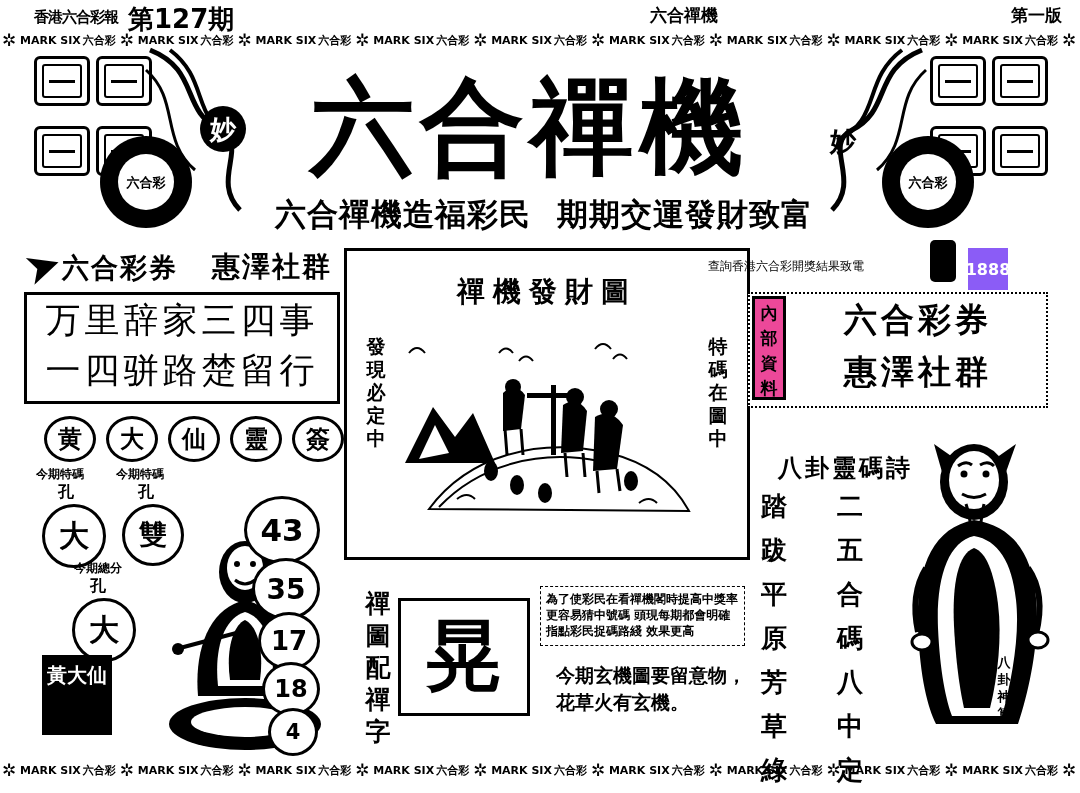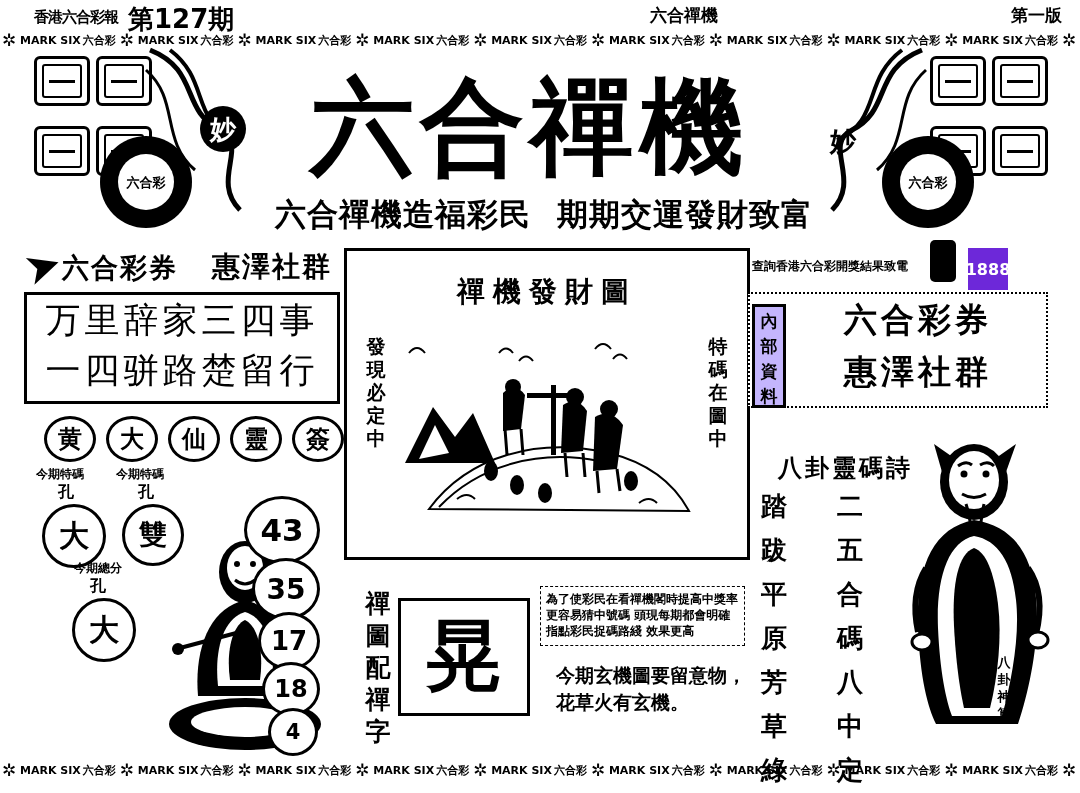--- a/index.html
+++ b/index.html
@@ -182,43 +182,43 @@
     border:1px dashed #000;
     font-size:12px;line-height:16px;font-weight:bold;padding:4px 5px;box-sizing:border-box;
   }
   .note-bottom{
     position:absolute;left:556px;top:662px;width:200px;
     font-size:19px;font-weight:bold;line-height:27px;
   }
 
   
   .phone-note{
-    position:absolute;left:752px;top:258px;font-size:12px;font-weight:bold;white-space:nowrap;text-align:center;
+    position:absolute;left:708px;top:258px;font-size:12px;font-weight:normal;white-space:nowrap;text-align:center;
   }
   .burst{
     position:absolute;left:968px;top:248px;width:40px;height:42px;
-    background:#6d28d9;color:#fff;font-size:16px;font-weight:bold;
+    background:#8b5cf6;color:#fff;font-size:16px;font-weight:bold;
     display:flex;align-items:center;justify-content:center;
   }
   .phone-icon{
     position:absolute;left:930px;top:240px;width:26px;height:42px;
     background:#000;border-radius:5px;
   }
 
   .right-box{
     position:absolute;left:748px;top:292px;width:296px;height:112px;
     border:2px dotted #000;background:#fff;
   }
   .right-box .l1,.right-box .l2{
     font-size:33px;font-weight:bold;text-align:center;letter-spacing:4px;line-height:52px;
   }
   .neibu{
-    position:absolute;left:752px;top:304px;width:34px;height:104px;
+    position:absolute;left:752px;top:296px;width:34px;height:104px;
     border:3px solid #000;font-size:17px;font-weight:bold;
-    text-align:center;line-height:25px;padding-top:2px;box-sizing:border-box;background:#c4b5fd;
+    text-align:center;line-height:25px;padding-top:2px;box-sizing:border-box;background:#ec4899;
   }
 
   .bagua-title{
     position:absolute;left:778px;top:452px;font-size:24px;font-weight:bold;letter-spacing:3px;
   }
   .bagua-col{
     position:absolute;font-size:26px;font-weight:bold;line-height:44px;
     width:28px;text-align:center;font-family:Liberation Mono, monospace;
   }
   .deity{position:absolute;left:896px;top:428px;width:168px;height:300px;}
@@ -339,20 +339,21 @@
     <path d="M85,52 Q95,60 105,52" stroke="#000" stroke-width="3" fill="none"></path>
     <path d="M95,72 C60,80 44,120 48,168 L142,168 C146,120 130,80 95,72 Z" fill="#000"></path>
     <path d="M95,84 C74,90 64,120 68,158 L122,158 C126,120 116,90 95,84 Z" fill="#fff"></path>
     <path d="M95,92 C82,98 76,124 80,152 L110,152 C114,124 108,98 95,92 Z" fill="#000"></path>
     <ellipse cx="95" cy="196" rx="76" ry="26" fill="#000"></ellipse>
     <ellipse cx="95" cy="194" rx="54" ry="15" fill="#fff"></ellipse>
     <path d="M30,120 L90,104" stroke="#000" stroke-width="4"></path>
     <circle cx="28" cy="121" r="6" fill="#000"></circle>
   </svg>
 
+  <div class="huang-seal">黃大仙</div>
 
   <div class="num-ball" style="left:244px;top:496px;width:70px;height:62px;font-size:31px;">43</div>
   <div class="num-ball" style="left:252px;top:558px;width:62px;height:56px;font-size:28px;">35</div>
   <div class="num-ball" style="left:258px;top:612px;width:56px;height:52px;font-size:26px;">17</div>
   <div class="num-ball" style="left:262px;top:662px;width:52px;height:48px;font-size:24px;">18</div>
   <div class="num-ball" style="left:268px;top:708px;width:44px;height:42px;font-size:21px;">4</div>
 
   <div class="pic-frame">
     <div class="pic-title">禪機發財圖</div>
     <div class="vtext" style="left:18px;top:84px;">發現必定中</div>

